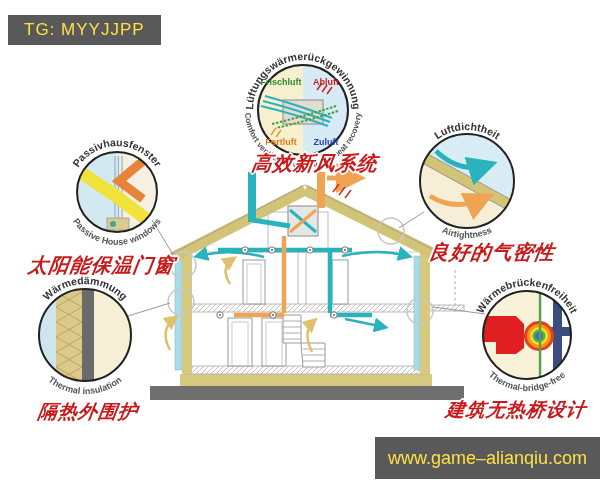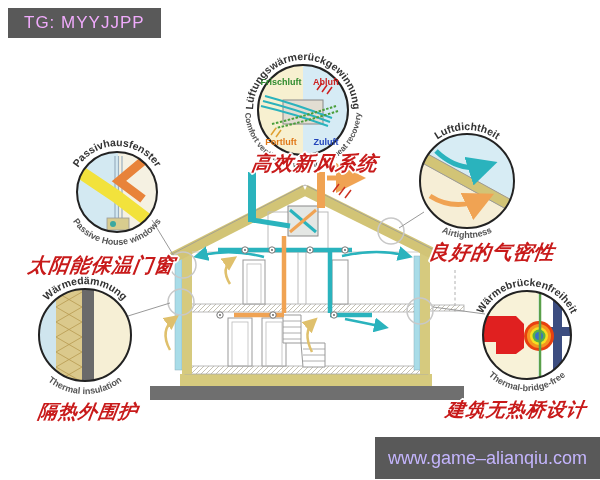--- a/index.html
+++ b/index.html
@@ -1,22 +1,22 @@
 <!DOCTYPE html>
 <html><head>
 <meta charset="utf-8">
 <style>
   html,body{margin:0;padding:0;}
   .canvas{position:relative;width:600px;height:480px;background:#ffffff;overflow:hidden;
           font-family:"Liberation Sans",sans-serif;}
   .diagram{position:absolute;left:0;top:0;}
-  .badge{position:absolute;left:8px;top:8px;background:#595959;color:#f0abfc;
+  .badge{position:absolute;left:8px;top:15px;background:#595959;color:#fde047;
          font-size:17px;letter-spacing:1px;padding:5px 16px;}
   .watermark{position:absolute;left:375px;top:437px;width:225px;height:42px;background:#595959;
-         color:#c4b5fd;font-size:18px;display:flex;align-items:center;justify-content:center;}
+         color:#fde047;font-size:18px;display:flex;align-items:center;justify-content:center;}
   .zh{position:absolute;color:#c81a1a;font-weight:bold;font-style:italic;white-space:nowrap;
       letter-spacing:1px;transform:skewX(-8deg);
       text-shadow:-2px 0 #fff,2px 0 #fff,0 -2px #fff,0 2px #fff,
                   -1px -1px #fff,1px -1px #fff,-1px 1px #fff,1px 1px #fff;}
   .zh-vent{left:252px;top:150px;font-size:20px;}
   .zh-win{left:28px;top:252px;font-size:20px;}
   .zh-ins{left:38px;top:399px;font-size:19px;}
   .zh-air{left:429px;top:239px;font-size:20px;}
   .zh-bridge{left:446px;top:397px;font-size:19px;}
   .arc-de{font-size:10.5px;font-weight:bold;fill:#333;}

